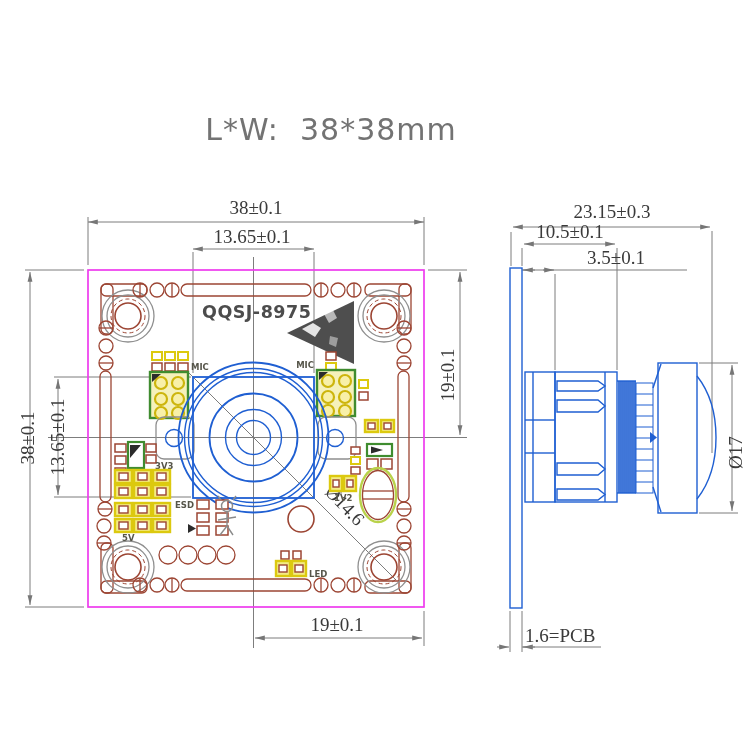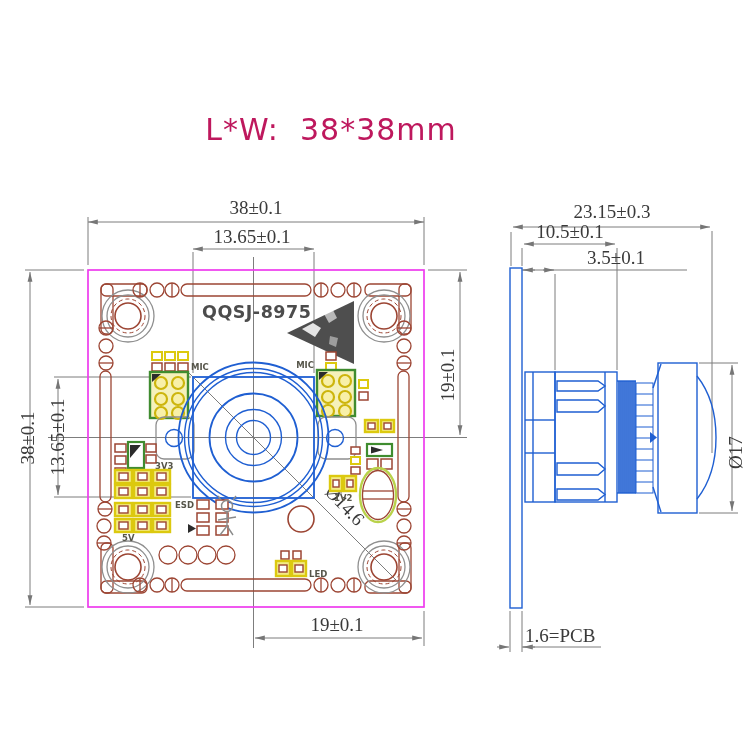--- a/index.html
+++ b/index.html
@@ -2,21 +2,21 @@
 <html style="--magenta: #ee3bee; --copper: #9c4533; --blue: #1f5fd2; --pad-yellow: #dcc90f; --green: #3f8c2f; --dim-line: #7d7d7d; --ink: #3a3a3a; --logo: #4e4e4e;"><head>
 <meta charset="utf-8">
 <style>
   :root{
     --magenta:#ee3bee; --copper:#9c4533; --blue:#1f5fd2; --pad-yellow:#dcc90f;
     --green:#3f8c2f; --dim-line:#7d7d7d; --ink:#3a3a3a; --logo:#4e4e4e;
   }
   html,body{margin:0;padding:0;background:#ffffff;}
   .page{position:relative;width:750px;height:750px;background:#fff;overflow:hidden;}
   .title{position:absolute;top:112px;left:0;width:662px;text-align:center;
-         font-family:"DejaVu Sans",sans-serif;font-size:30px;color:#be185d;
+         font-family:"DejaVu Sans",sans-serif;font-size:30px;color:#737373;
          letter-spacing:1px;white-space:pre;}
   svg{position:absolute;top:0;left:0;}
   
   .st-mg{stroke:var(--magenta);fill:none;stroke-width:1.7}
   .st-cu{stroke:var(--copper);fill:none;stroke-width:1.3}
   .st-cu2{stroke:var(--copper);fill:none;stroke-width:1.6}
   .st-cud{stroke:var(--copper);fill:none;stroke-width:1;stroke-dasharray:4 3}
   .st-bl{stroke:var(--blue);fill:none;stroke-width:1.4}
   .st-bl2{stroke:var(--blue);fill:none;stroke-width:1.8}
   .st-blt{stroke:var(--blue);fill:none;stroke-width:1}

